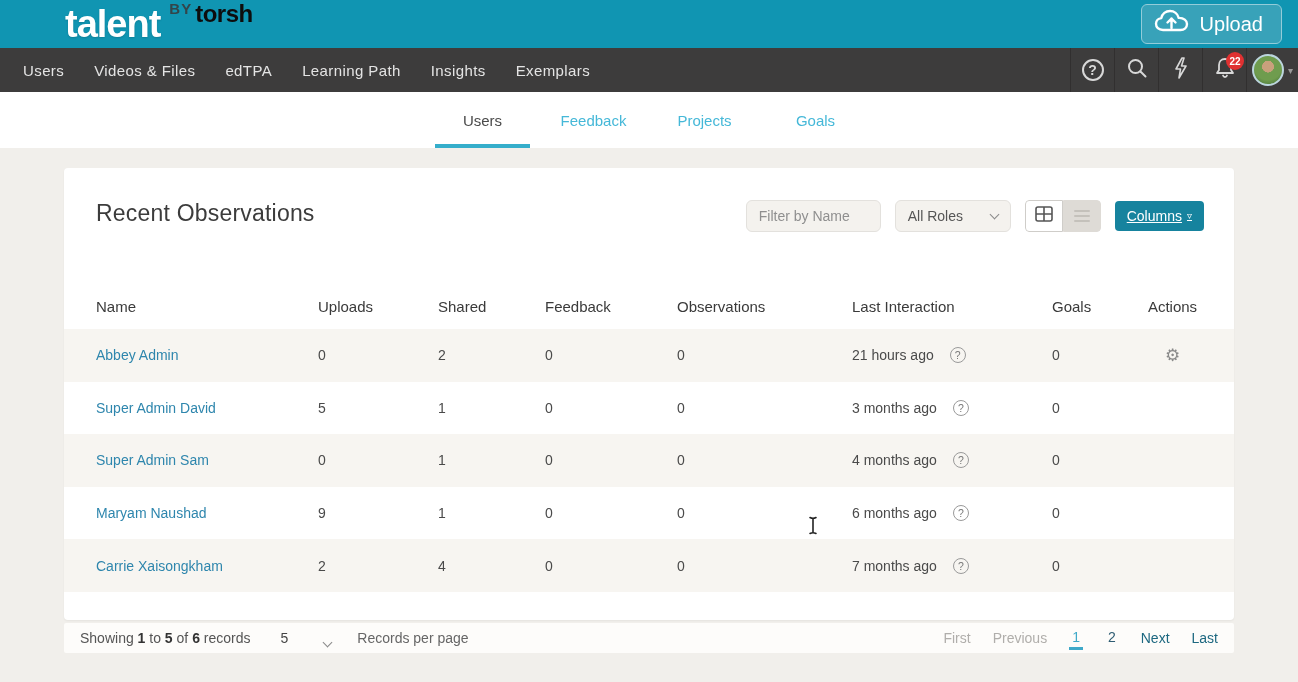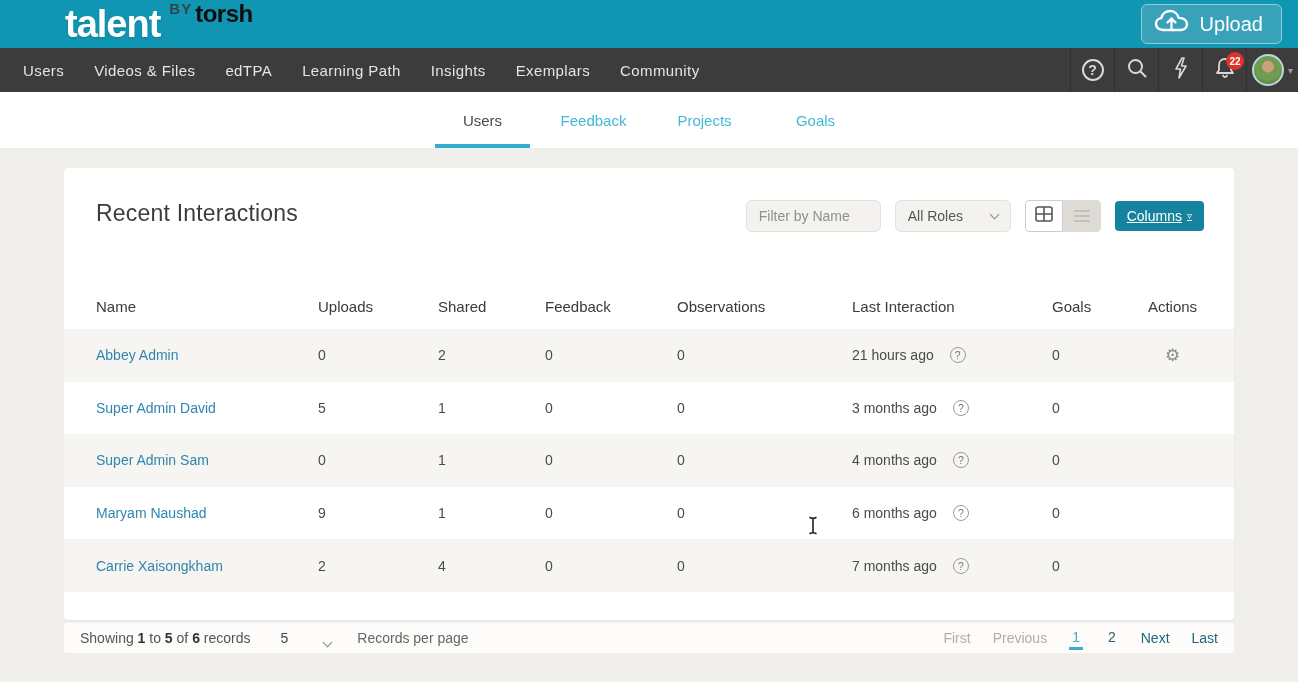--- a/index.html
+++ b/index.html
@@ -171,21 +171,20 @@
 </div>
 
 <div class="nav-bar">
   <div id="nav-items" style="display:flex;">
       <div class="nav-item">Users</div>
       <div class="nav-item">Videos &amp; Files</div>
       <div class="nav-item">edTPA</div>
       <div class="nav-item">Learning Path</div>
       <div class="nav-item">Insights</div>
       <div class="nav-item">Exemplars</div>
-      <div class="nav-item">Community</div>
     </div>
   <div class="nav-icons">
     <div class="nav-icon-cell">
       <span class="help-circle">?</span>
     </div>
     <div class="nav-icon-cell">
       <span>
         <svg width="22" height="22" viewBox="0 0 22 22" fill="none">
           <circle cx="9.5" cy="9.5" r="6.5" stroke="#d8d8d8" stroke-width="2"></circle>
           <line x1="14.5" y1="14.5" x2="19.5" y2="19.5" stroke="#d8d8d8" stroke-width="2" stroke-linecap="round"></line>
@@ -216,21 +215,21 @@
 </div>
 
 <div class="sub-nav" id="sub-nav">
     <div class="sub-tab active">Users</div>
     <div class="sub-tab">Feedback</div>
     <div class="sub-tab">Projects</div>
     <div class="sub-tab">Goals</div>
   </div>
 
 <div class="card">
-  <div class="card-title">Recent Interactions</div>
+  <div class="card-title">Recent Observations</div>
 
   <div class="controls">
     <input class="filter-input" placeholder="Filter by Name" style="">
     <div class="roles-select">
       <span>All Roles</span>
       <span class="chev"></span>
     </div>
     <div class="view-toggle">
       <div class="view-btn grid-active">
         <span>

